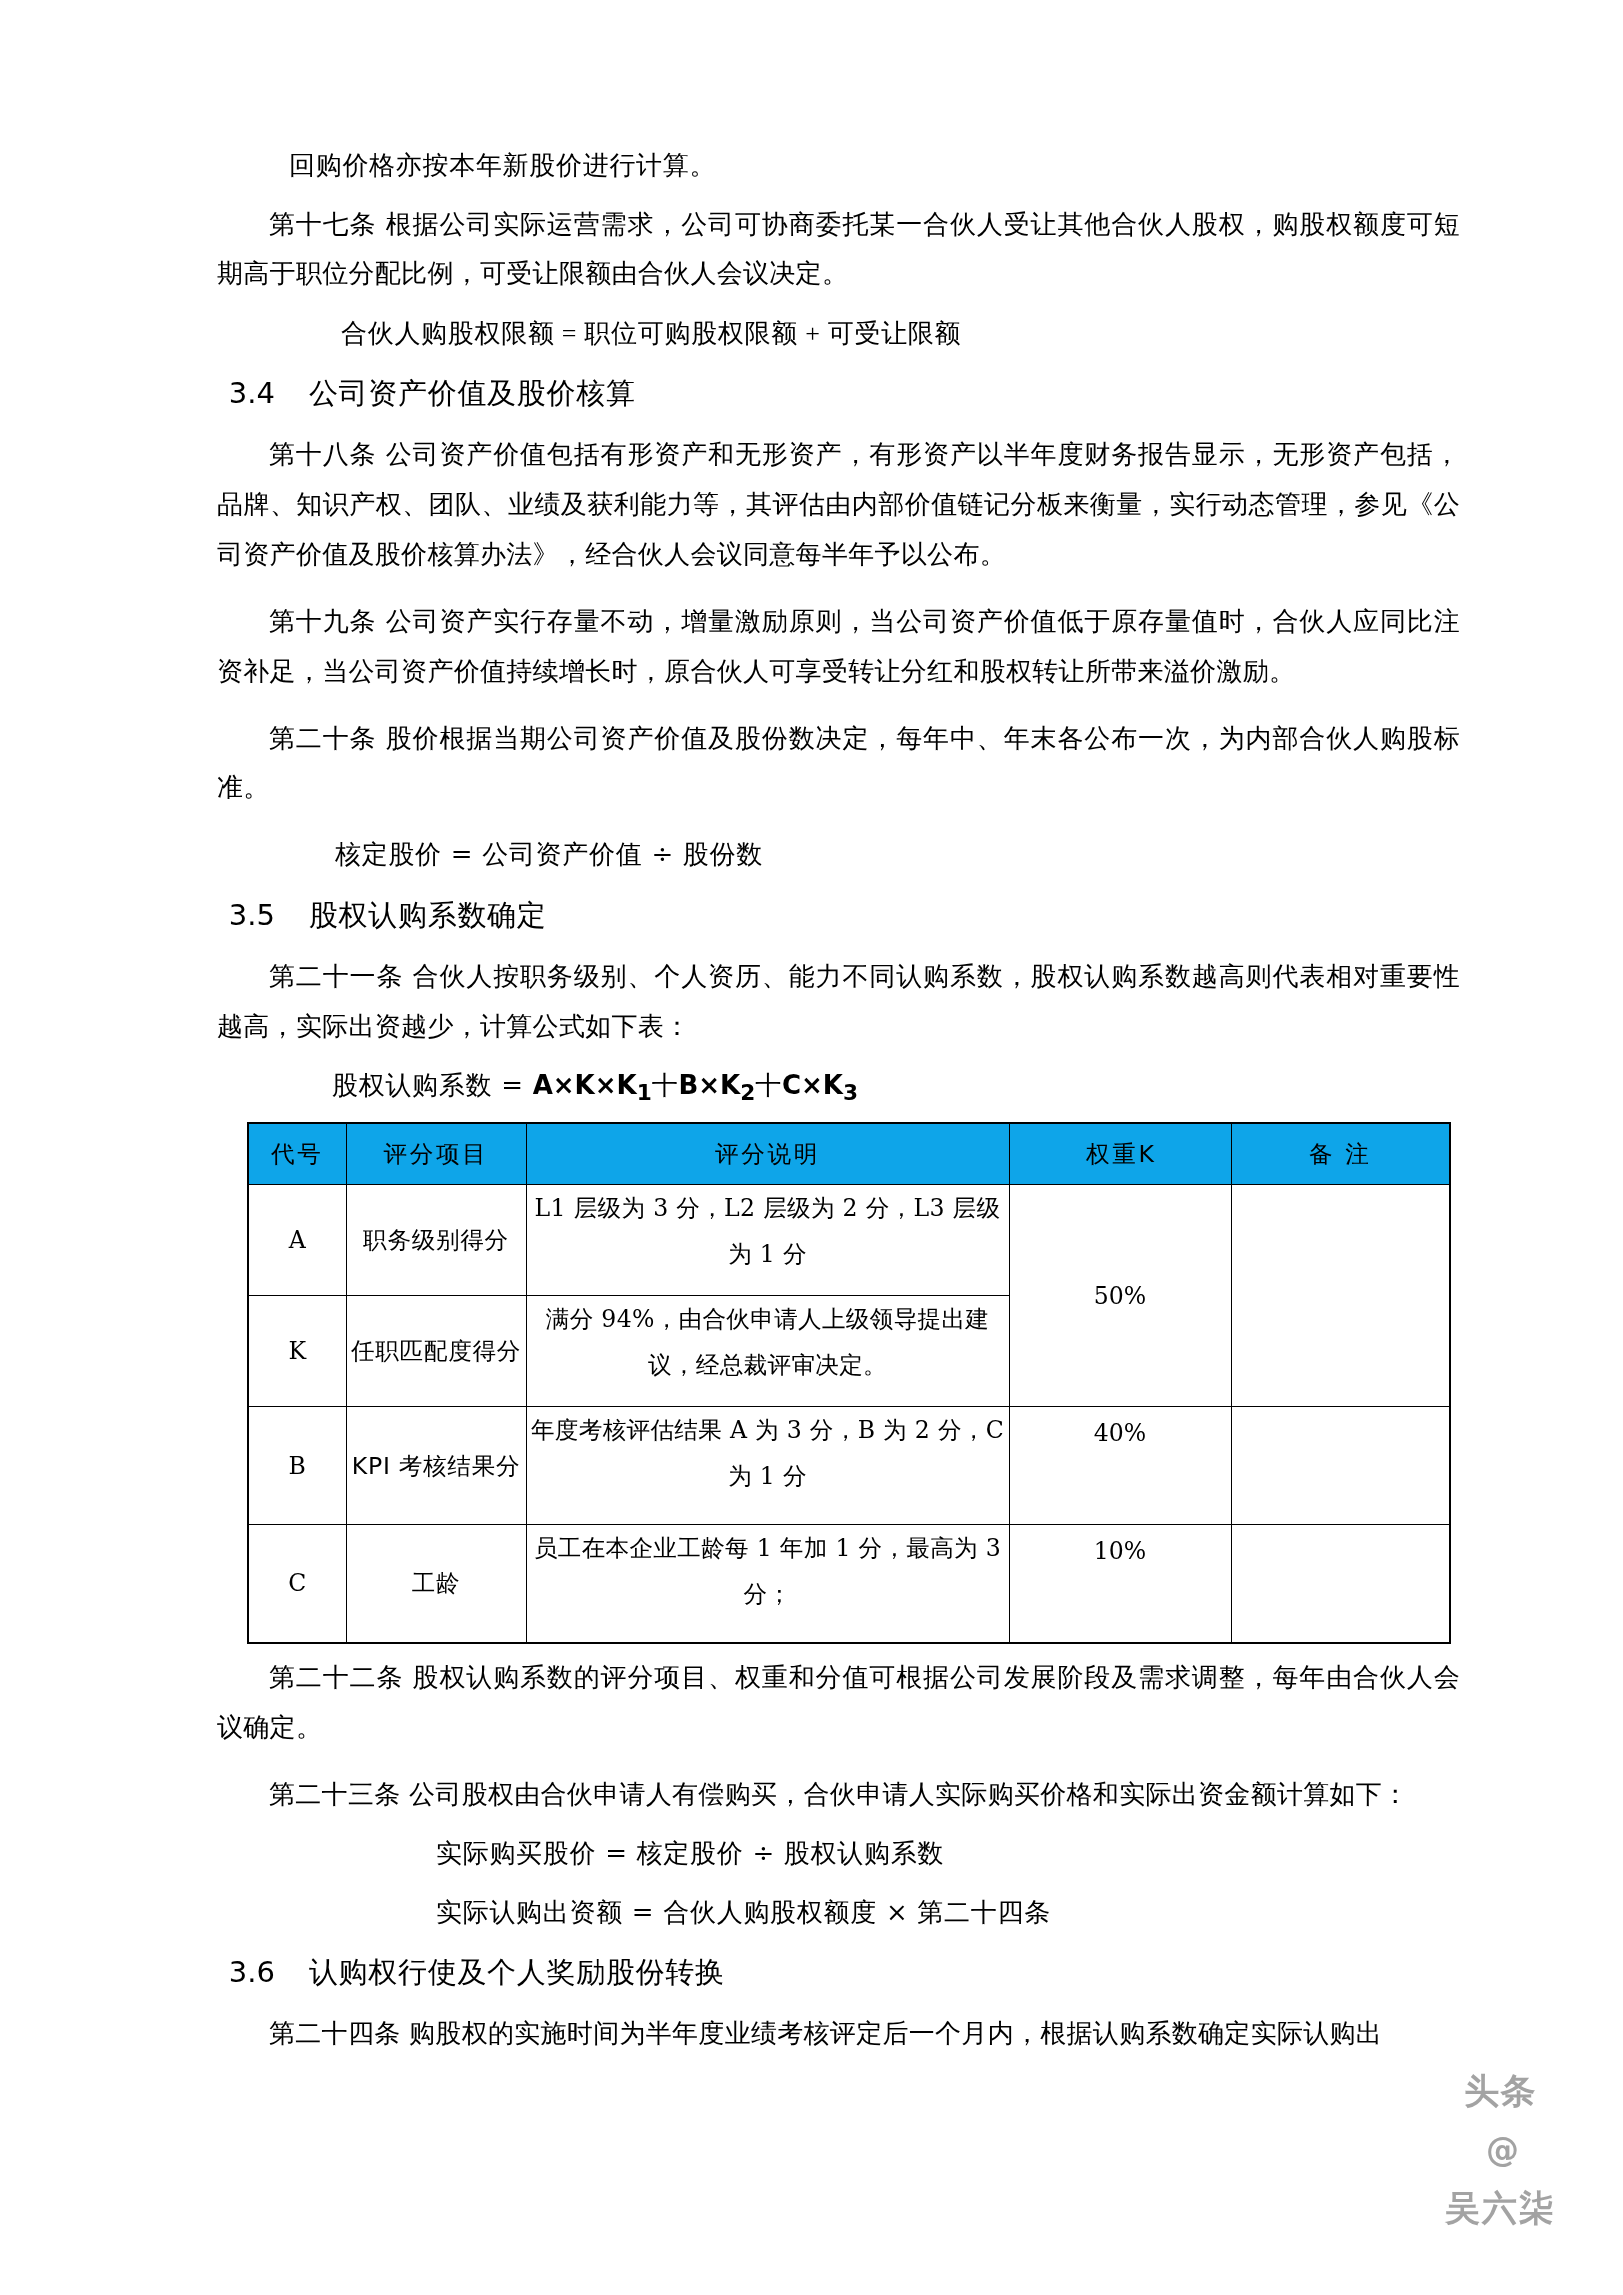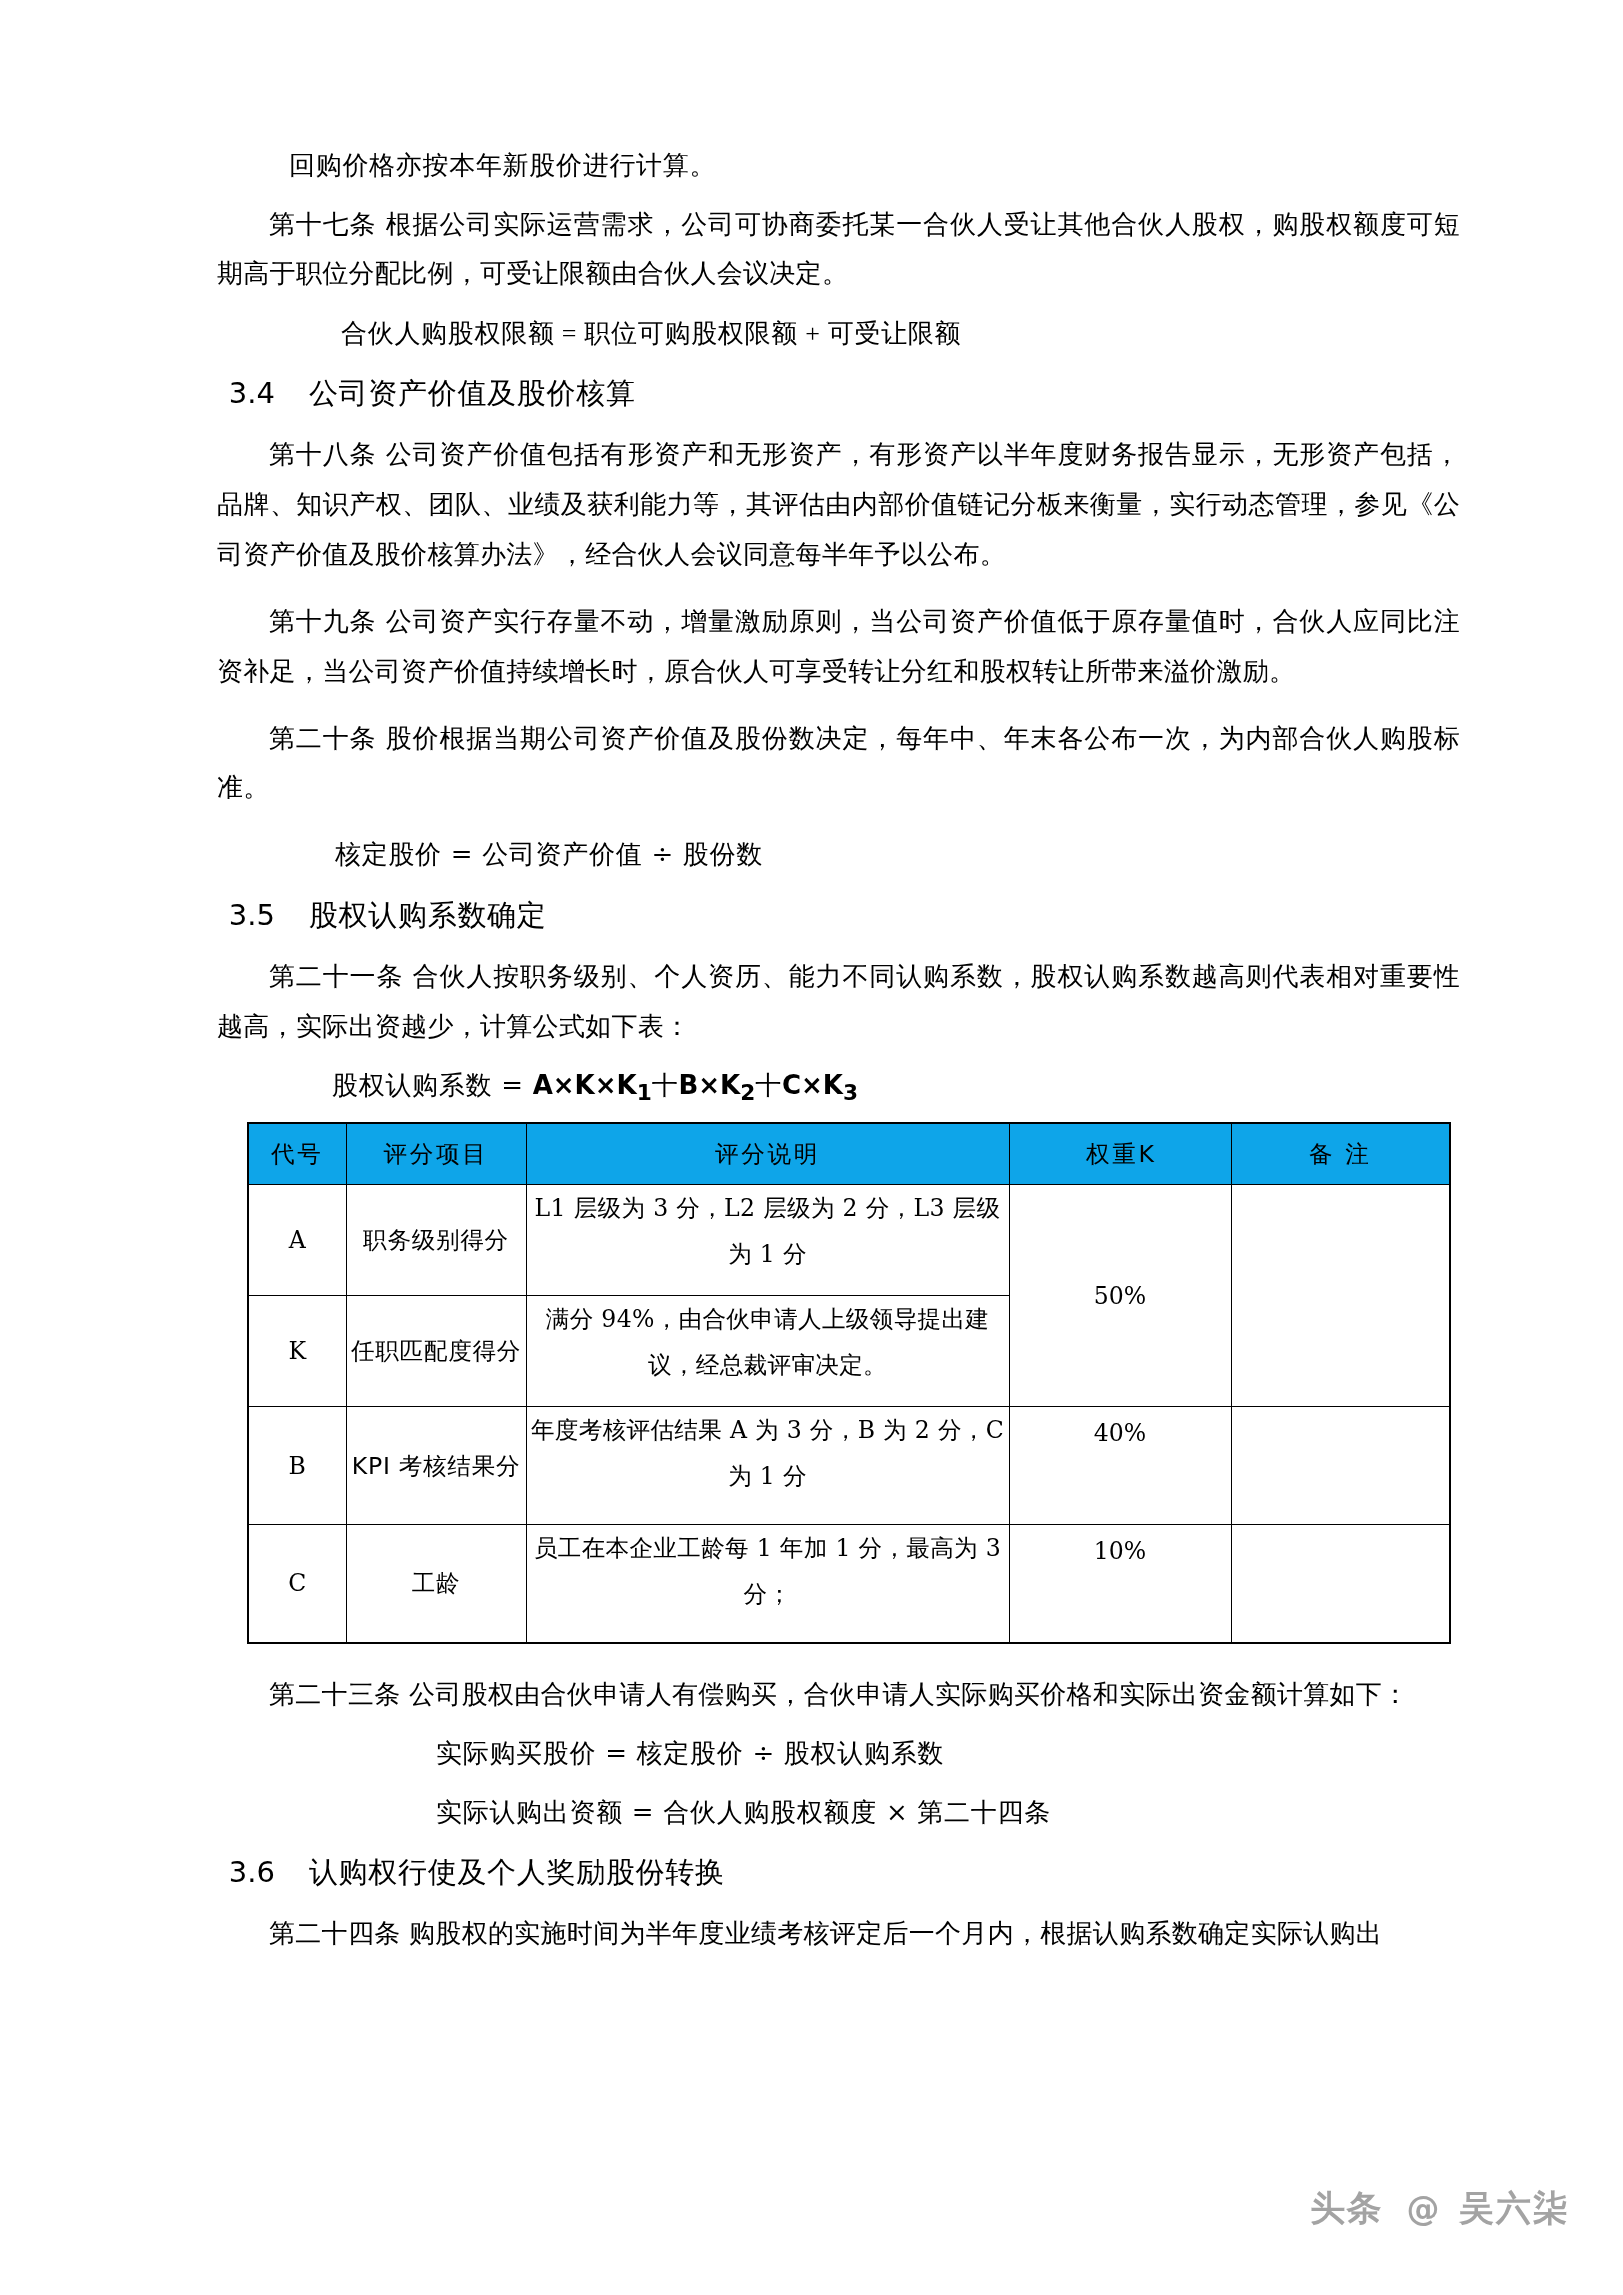--- a/index.html
+++ b/index.html
@@ -145,27 +145,28 @@
   td.note { vertical-align: middle; }
 
   .row-a  td { height: 110px; }
   .row-k  td { height: 110px; }
   .row-b  td { height: 105px; }
   .row-c  td { height: 105px; }
 
   
   .watermark {
     position: absolute;
-    right: 70px;
+    right: 84px;
     bottom: 63px;
     display: flex;
     align-items: center;
     gap: 15.7px;
     color: #8d8d8d;
     opacity: 0.9;
+    flex-direction: column;
   }
   .wm-logo {
     display: flex;
     align-items: center;
     font-family: "DejaVu Sans", "Liberation Sans", sans-serif;
     font-size: 35px;
     font-weight: 700;
     letter-spacing: 1.3px;
     color: #9a9a9a;
   }
@@ -283,20 +284,21 @@
           <td class="item">工龄</td>
           <td class="desc">员工在本企业工龄每 1 年加 1 分，最高为 3 分；</td>
           <td class="weight top">10%</td>
           <td class="note"></td>
         </tr>
       </tbody>
     </table>
 
     <div class="spacer-sm"></div>
 
+    <p class="para indent2">第二十二条   股权认购系数的评分项目、权重和分值可根据公司发展阶段及需求调整，每年由合伙人会议确定。</p>
 
     <div class="spacer-md"></div>
 
     <p class="para indent2">第二十三条   公司股权由合伙申请人有偿购买，合伙申请人实际购买价格和实际出资金额计算如下：</p>
 
     <div class="spacer-sm"></div>
 
     <div class="formula" style="padding-left:219px;">实际购买股价 = 核定股价 ÷ 股权认购系数</div>
 
     <div class="spacer-sm"></div>

